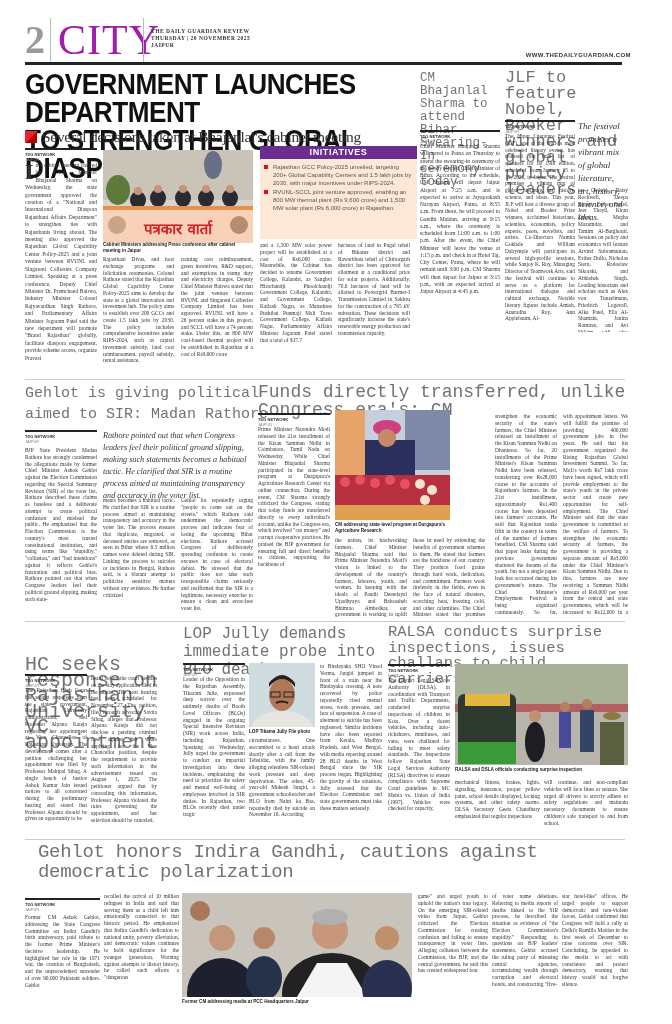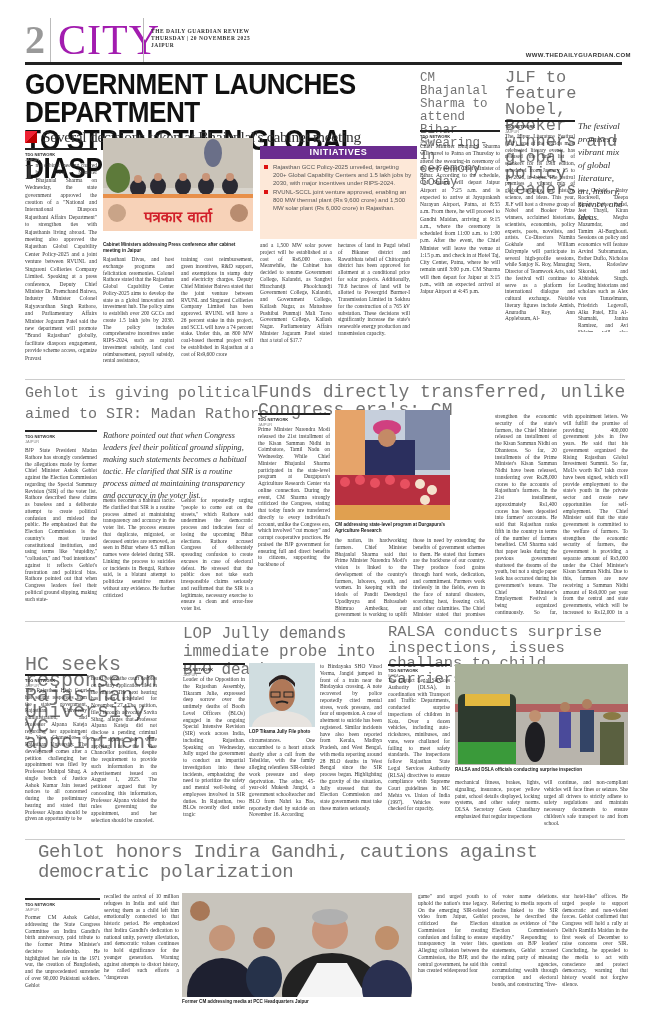--- a/index.html
+++ b/index.html
@@ -48,21 +48,21 @@
 
 <div class="abs hl-big" style="left:25px;top:70px;width:460px">
   <div>GOVERNMENT LAUNCHES DEPARTMENT</div>
   <div>TO STRENGTHEN GLOBAL DIASPORA TIES</div>
 </div>
 <div class="abs sub" style="left:25px;top:128px;width:400px"><span class="redsq"></span><span>Several decisions taken at Bhajanlal's cabinet meeting</span></div>
 
 <div class="abs byline" style="left:25px;top:148px;width:72px"><span>TDG NETWORK</span><span class="loc">JAIPUR</span></div>
 <div class="abs col" style="left:25px;top:162px;width:72px;height:205px;font-size:5.5px;line-height:7.4px"><span class="dropcap">I</span><span>n a cabinet meeting chaired by Chief Minister Bhajanlal Sharma on Wednesday, the state government approved the creation of a "National and International Diaspora Rajasthani Affairs Department" to strengthen ties with Rajasthanis living abroad. The meeting also approved the Rajasthan Global Capability Center Policy-2025 and a joint venture between RVUNL and Singareni Collieries Company Limited. Speaking at a press conference, Deputy Chief Minister Dr. Premchand Bairwa, Industry Minister Colonel Rajyavardhan Singh Rathore, and Parliamentary Affairs Minister Jogaram Patel said the new department will promote "Brand Rajasthan" globally, facilitate diaspora engagement, provide scheme access, organize Pravasi</span></div>
 
-<div class="abs photo" style="left:103px;top:138px;width:150px;height:93px">
+<div class="abs photo" style="left:103px;top:150px;width:150px;height:93px">
   <svg width="150" height="93" viewBox="0 0 150 93">
     <rect width="150" height="93" fill="#d8d4cc"></rect>
     <rect x="0" y="0" width="150" height="50" fill="#c9c3b8"></rect>
     <ellipse cx="110" cy="15" rx="9" ry="14" fill="#6a6f88"></ellipse>
     <ellipse cx="15" cy="40" rx="12" ry="15" fill="#5d7a3a"></ellipse>
     <g fill="#2a2a33">
         <ellipse cx="35" cy="50" rx="8" ry="9"></ellipse>
         <ellipse cx="55" cy="48" rx="8" ry="9"></ellipse>
         <ellipse cx="80" cy="48" rx="8" ry="9"></ellipse>
         <ellipse cx="103" cy="48" rx="8" ry="9"></ellipse>

